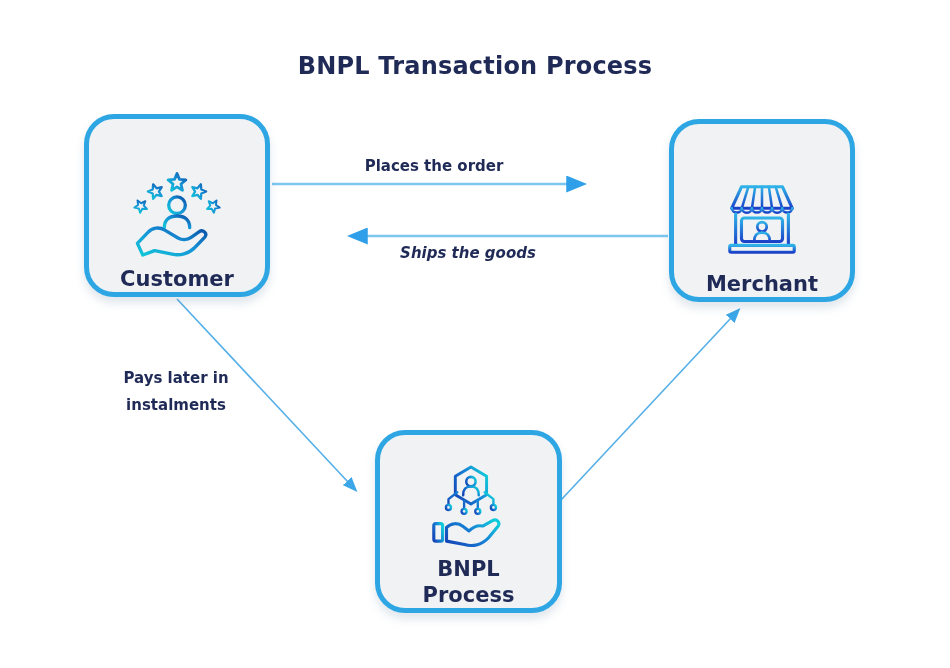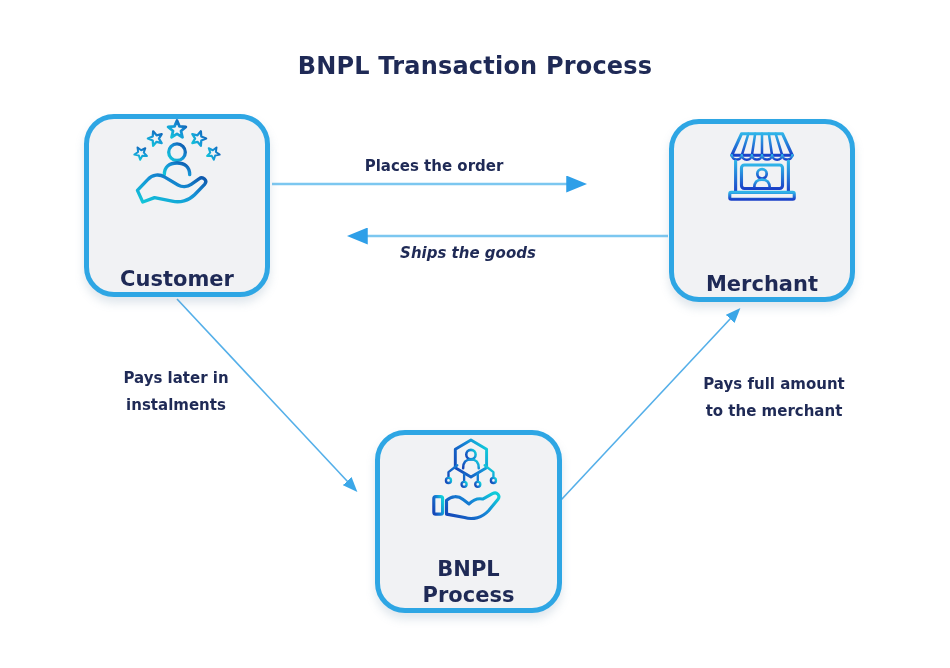--- a/index.html
+++ b/index.html
@@ -8,21 +8,21 @@
     font-family:"DejaVu Sans","Liberation Sans",sans-serif;overflow:hidden;
   }
   .title{
     position:absolute;top:52px;left:0;width:100%;text-align:center;
     font-size:24px;font-weight:700;color:#1F2A56;letter-spacing:.2px;
   }
   .node{
     position:absolute;width:186px;height:183px;box-sizing:border-box;
     border:5px solid #2EA6E4;border-radius:30px;background:#F1F2F4;
     box-shadow:0 6px 10px rgba(110,140,170,.22);
-    display:flex;flex-direction:column;align-items:center;justify-content:space-between;gap:8px;
+    display:flex;flex-direction:column;align-items:center;justify-content:flex-end;gap:8px;
   }
   .node-customer{left:84px;top:114px;}
   .node-merchant{left:669px;top:119px;}
   .node-bnpl{left:375px;top:430px;width:187px;}
   .node-label{
     font-size:21px;font-weight:700;color:#1F2A56;text-align:center;line-height:26px;
   }
   .node-label span{display:block;}
   .icon{width:96px;height:86px;display:block;}
   .arrows{position:absolute;left:0;top:0;pointer-events:none;}
@@ -60,24 +60,20 @@
 
   <div class="edge-label el-1">
     <span>Places the order</span>
   </div>
   <div class="edge-label el-2">
     <span>Ships the goods</span>
   </div>
   <div class="edge-label el-3">
     <span>Pays later in</span>
     <span>instalments</span>
-  </div>
-  <div class="edge-label el-4">
-    <span>Pays full amount</span>
-    <span>to the merchant</span>
   </div>
 
   <div class="node node-customer">
     <svg class="icon" viewBox="0 0 96 88" aria-hidden="true">
       <defs>
         <linearGradient id="gCust" x1="0" y1="1" x2="1" y2="0">
           <stop offset="0%" stop-color="#12C9D9"></stop>
           <stop offset="55%" stop-color="#1590D6"></stop>
           <stop offset="100%" stop-color="#0D4FA6"></stop>
         </linearGradient>

